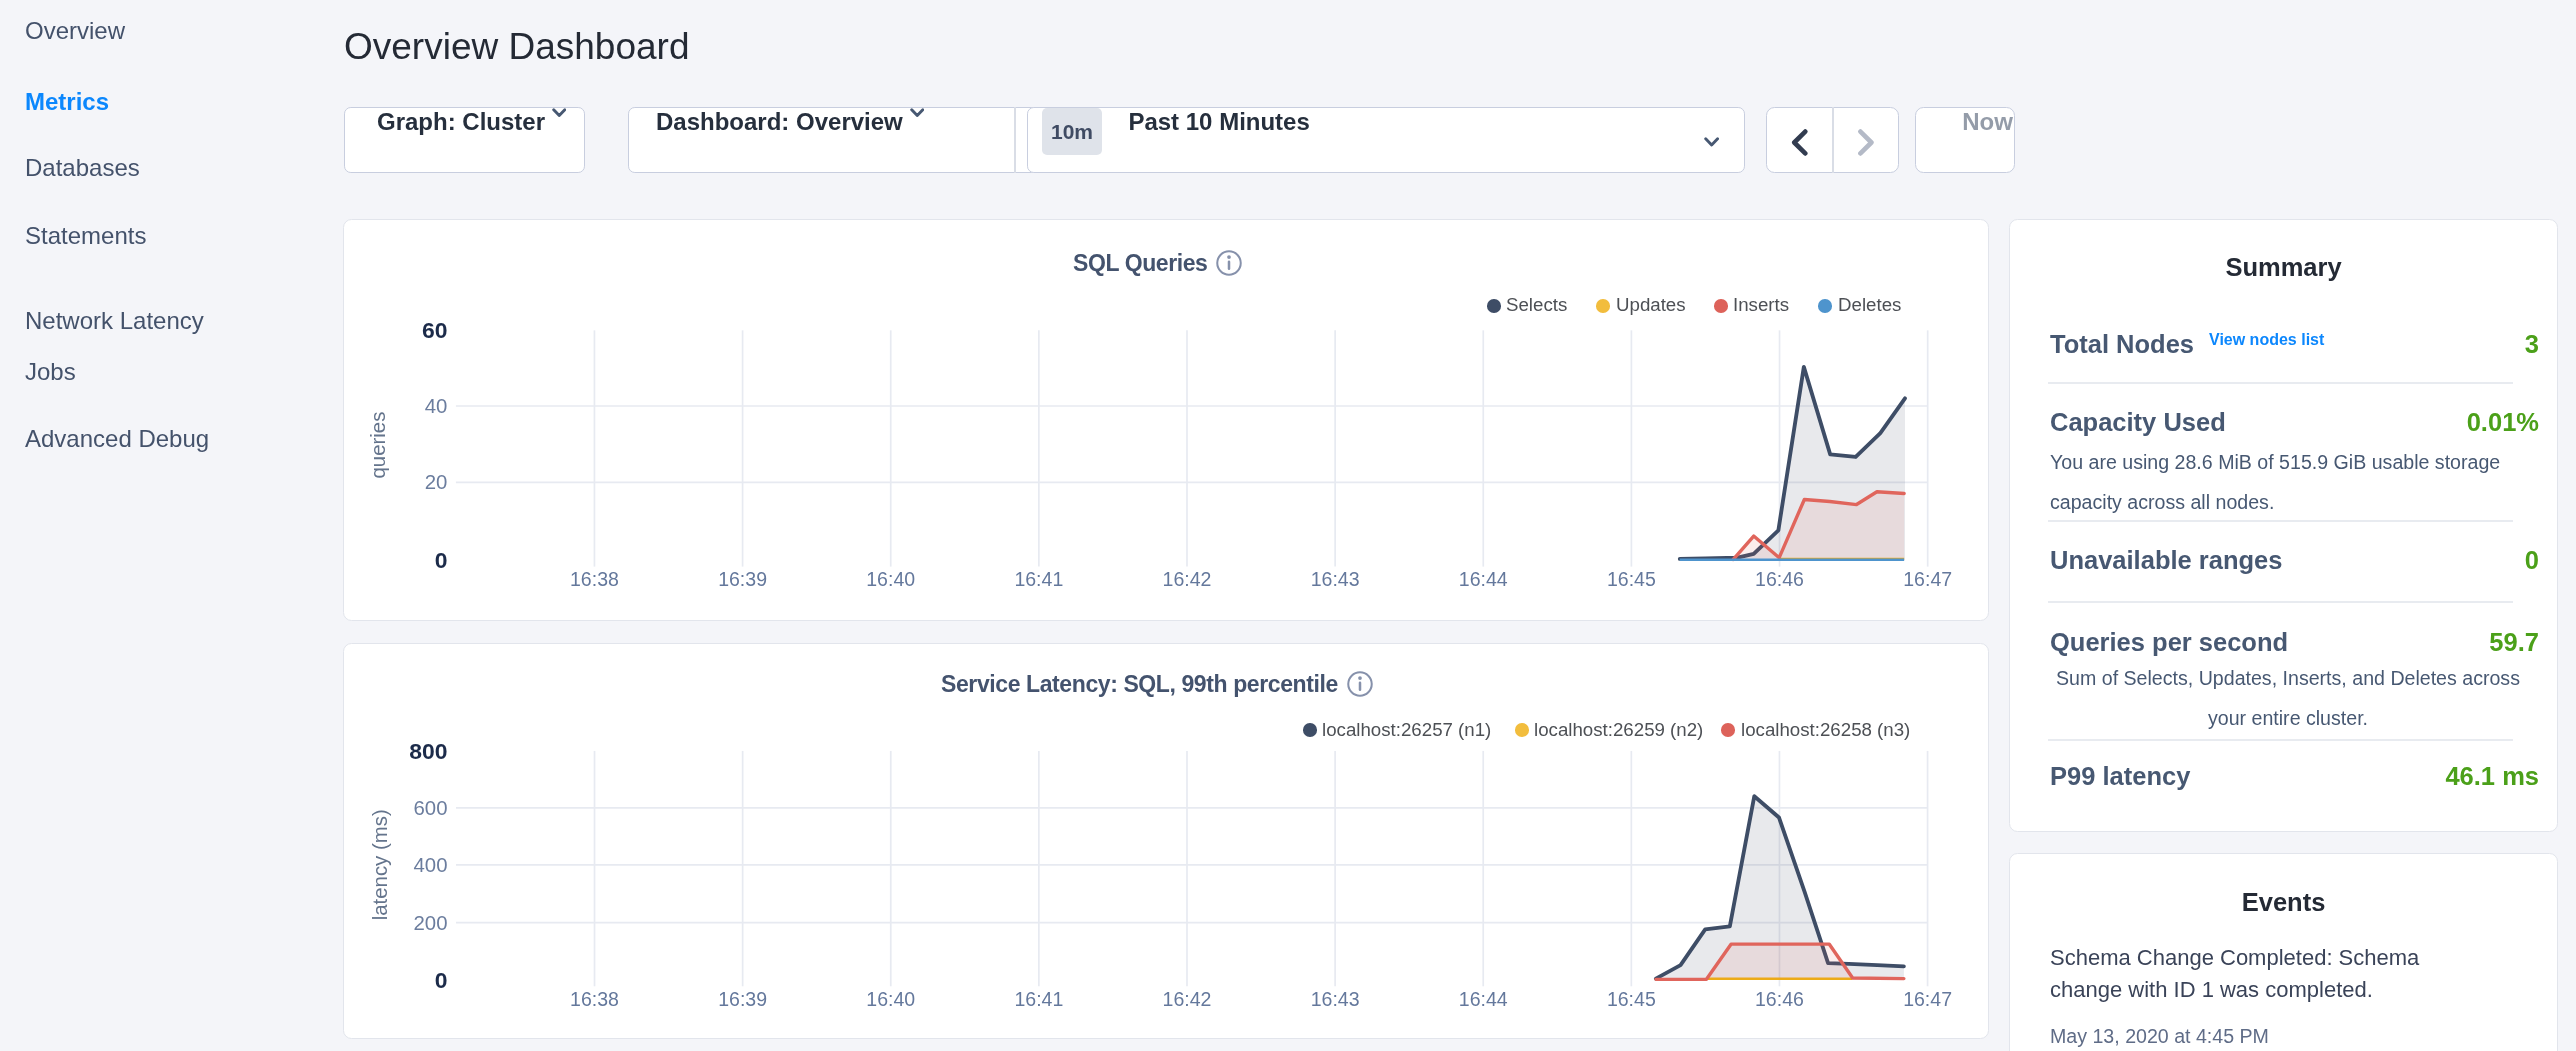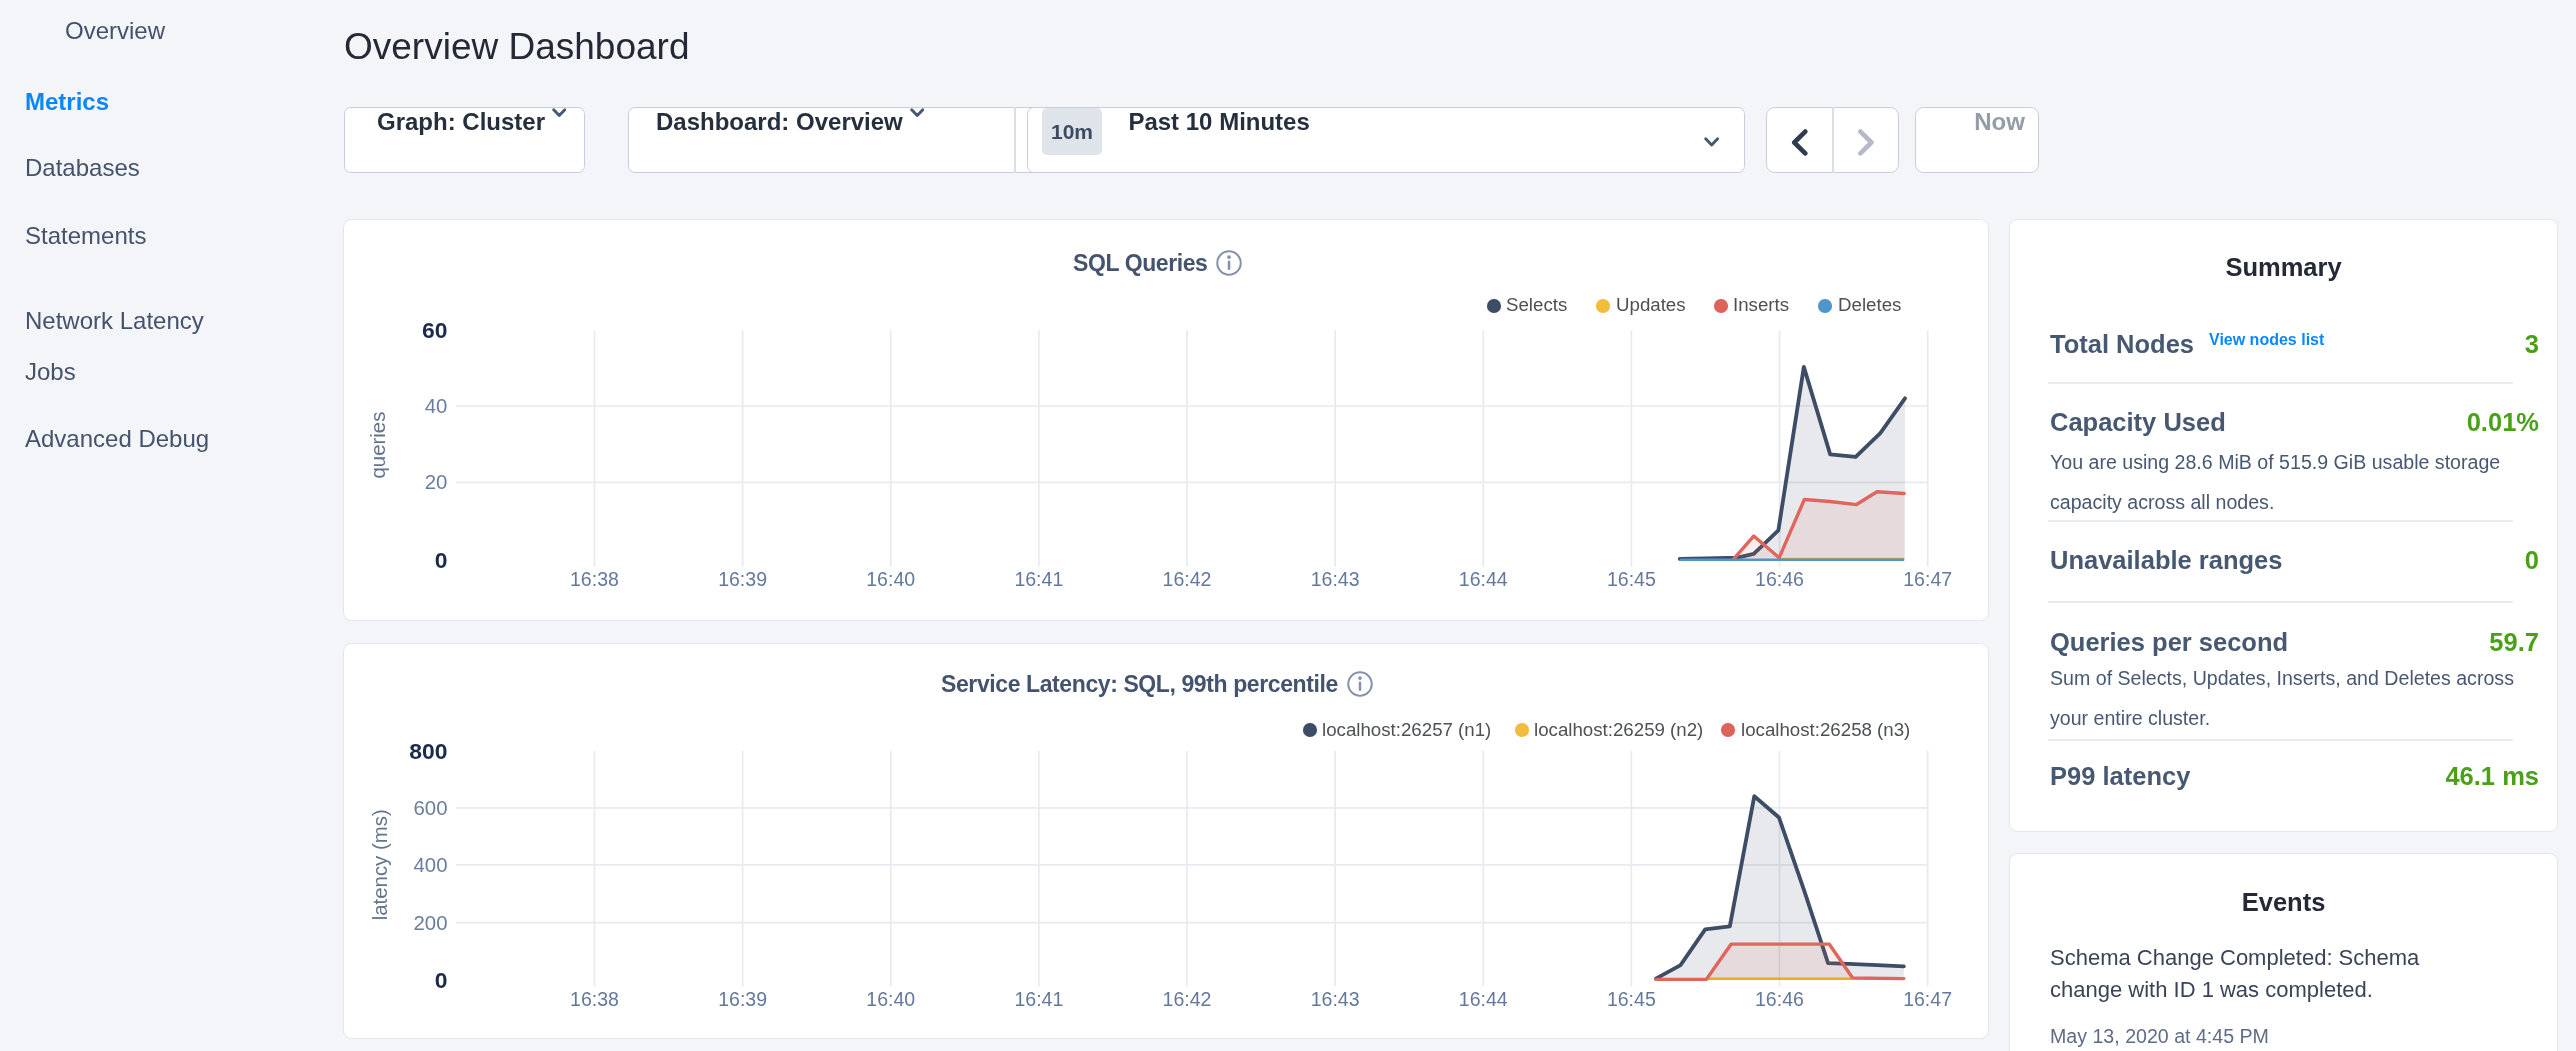--- a/index.html
+++ b/index.html
@@ -10,21 +10,21 @@
   .ctl { position:absolute; top:107px; height:66px; background:#fff; border:1.7px solid #c8cedf; border-radius:6.8px; display:flex; align-items:flex-start; white-space:nowrap; }
   .ctltext { font-size:24px; font-weight:bold; color:#262f3d; }
   .divline { position:absolute; height:1.7px; background:#e8ebf0; }
   .rowlabel { position:absolute; left:2050px; font-size:25.5px; font-weight:bold; color:#475872; }
   .rowval { position:absolute; right:37px; font-size:25.5px; font-weight:bold; color:#4ba019; }
   .rowdesc { position:absolute; left:2050px; font-size:19.6px; color:#475872; line-height:40px; width:476px; }
 </style>
 </head>
 <body>
 
-<div class="navitem" style="top:17px;margin-left:40px;">Overview</div>
+<div class="navitem" style="top:17px;">Overview</div>
 <div class="navitem" style="top:88px; color:#0b87fd; font-weight:bold;">Metrics</div>
 <div class="navitem" style="top:154px;">Databases</div>
 <div class="navitem" style="top:222px;">Statements</div>
 <div class="navitem" style="top:307px;text-align:center;">Network Latency</div>
 <div class="navitem" style="top:358px;">Jobs</div>
 <div class="navitem" style="top:425px;">Advanced Debug</div>
 
 <div class="abs" style="left:344px; top:26px; font-size:37px; color:#242a35;">Overview Dashboard</div>
 
 <div class="ctl" style="left:344px; width:241px; padding-left:32px;">
@@ -48,21 +48,21 @@
     </svg>
 </div>
 <div class="ctl" style="left:1766px; width:133px; border-radius:8.5px;"></div>
 <div class="abs" style="left:1832px; top:107px; width:1.7px; height:66px; background:#d9dde6;"></div>
 <svg class="abs" width="18.7" height="27" style="left:1790px; top:129px;" viewBox="0 0 22 32">
     <path d="M18 3 L5 16 L18 29" fill="none" stroke="#323c50" stroke-width="5.5" stroke-linecap="round" stroke-linejoin="round"></path>
   </svg>
 <svg class="abs" width="18.7" height="27" style="left:1857px; top:129px;" viewBox="0 0 22 32">
     <path d="M4 3 L17 16 L4 29" fill="none" stroke="#b4bac7" stroke-width="5.5" stroke-linecap="round" stroke-linejoin="round"></path>
   </svg>
-<div class="ctl" style="left:1915px; width:124px; border-radius:8.5px; justify-content:center;padding-left:45px;">
+<div class="ctl" style="left:1915px; width:100px; border-radius:8.5px; justify-content:center;padding-left:45px;">
   <span style="font-size:24px; font-weight:bold; color:#949ca9;">Now</span>
 </div>
 
 <div class="card" style="left:343px; top:219px; width:1646px; height:402px;"></div>
 <div class="abs" style="left:1073px; top:250px; font-size:23px; font-weight:bold; color:#44536e; letter-spacing:-0.4px;">SQL Queries</div>
 <svg class="abs" width="26" height="26" viewBox="0 0 31 31" style="left:1216px; top:250px;">
     <circle cx="15.5" cy="15.5" r="14" fill="none" stroke="#8691ab" stroke-width="2.4"></circle>
     <circle cx="15.5" cy="8.4" r="2.2" fill="#8691ab"></circle>
     <rect x="14" y="12.4" width="3" height="11.5" rx="1.5" fill="#8691ab"></rect>
 </svg>
@@ -188,21 +188,21 @@
 <div class="rowval" style="top:408px;">0.01%</div>
 <div class="rowdesc" style="top:442px;">You are using 28.6 MiB of 515.9 GiB usable storage capacity across all nodes.</div>
 <div class="divline" style="left:2048px; top:520px; width:465px;"></div>
 
 <div class="rowlabel" style="top:546px;">Unavailable ranges</div>
 <div class="rowval" style="top:546px;">0</div>
 <div class="divline" style="left:2048px; top:601px; width:465px;"></div>
 
 <div class="rowlabel" style="top:628px;">Queries per second</div>
 <div class="rowval" style="top:628px;">59.7</div>
-<div class="rowdesc" style="top:658px;">Sum of Selects, Updates, Inserts, and Deletes across your entire cluster.</div>
+<div class="rowdesc" style="top:658px;text-align:center;">Sum of Selects, Updates, Inserts, and Deletes across your entire cluster.</div>
 <div class="divline" style="left:2048px; top:739px; width:465px;"></div>
 
 <div class="rowlabel" style="top:762px;">P99 latency</div>
 <div class="rowval" style="top:762px;">46.1 ms</div>
 
 <div class="card" style="left:2009px; top:853px; width:549px; height:238px;"></div>
 <div class="abs" style="left:2009px; top:888px; width:549px; text-align:center; font-size:25.5px; font-weight:bold; color:#242a35;">Events</div>
 <div class="abs" style="left:2050px; top:942px; width:391px; font-size:22px; color:#3a4358; line-height:32px;">Schema Change Completed: Schema change with ID 1 was completed.</div>
 <div class="abs" style="left:2050px; top:1025px; font-size:19.6px; color:#5f6c87;">May 13, 2020 at 4:45 PM</div>
 

